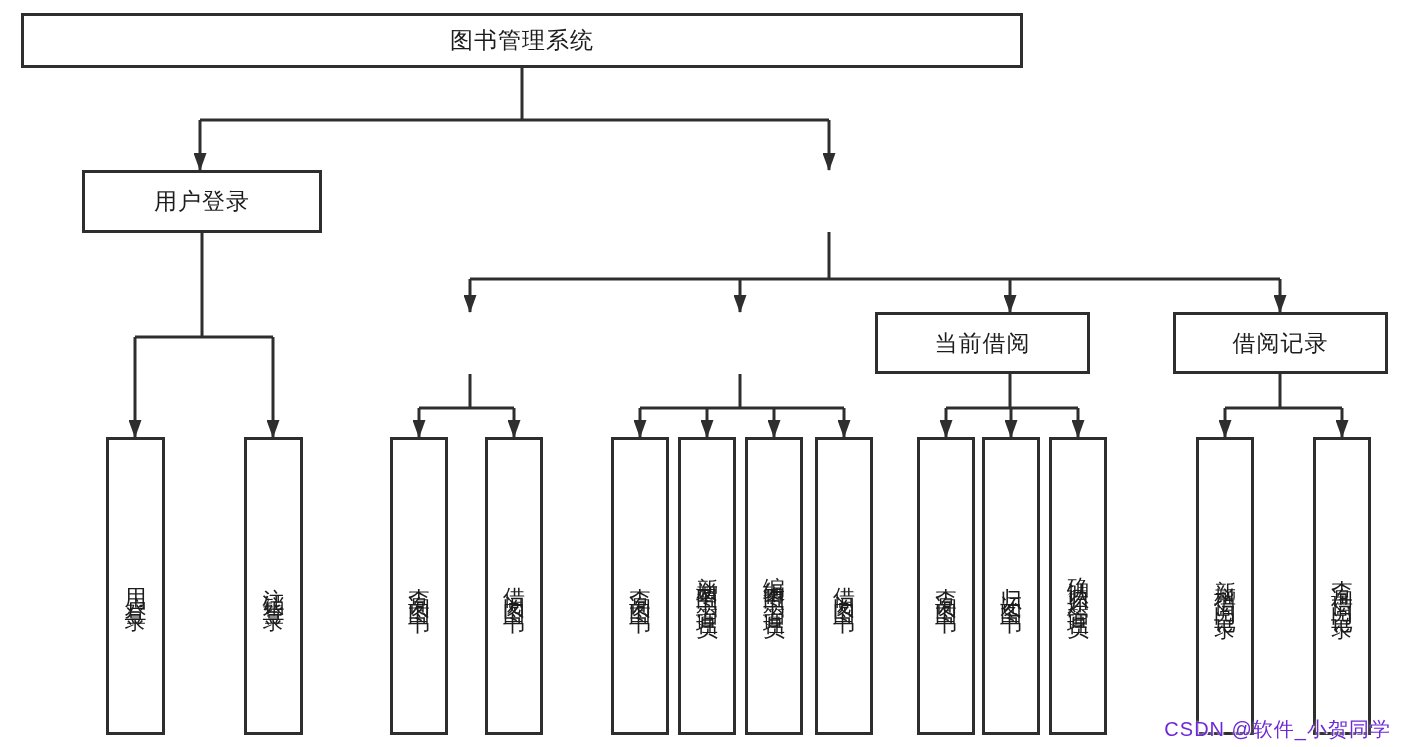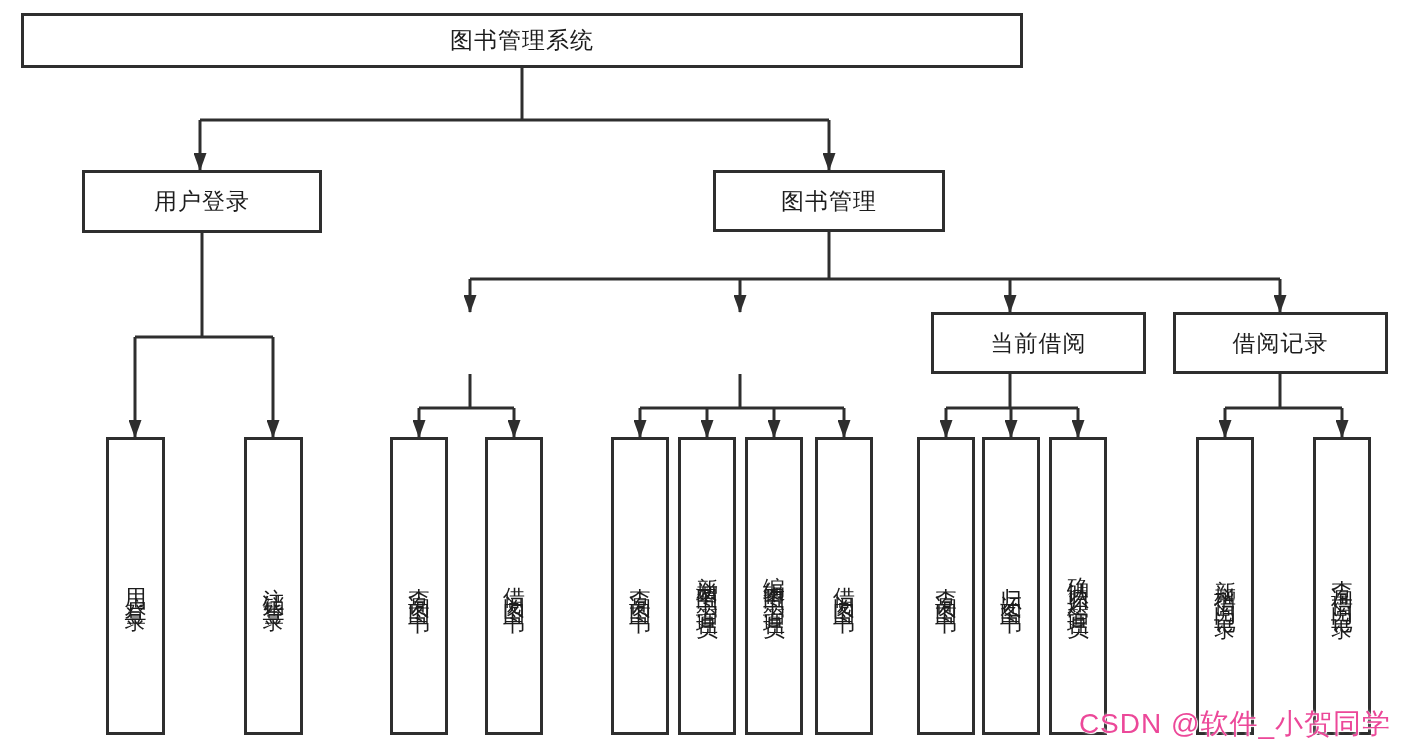--- a/index.html
+++ b/index.html
@@ -30,22 +30,22 @@
     letter-spacing:8px;
     line-height:1;
     white-space:nowrap;
   }
   .box.v .vtext.long{letter-spacing:6px;}
   .watermark{
     position:absolute;
     right:14px;
     bottom:4px;
     z-index:3;
-    font-size:28px;
-    color:#ec4899;
+    font-size:20px;
+    color:#6d28d9;
     letter-spacing:1px;
     text-shadow:0 0 3px #ffffff, 1px 1px 0 rgba(255,255,255,0.9);
   }
 </style>
 </head>
 <body>
 
 <div class="canvas">
 
   <svg class="connectors" width="1405" height="747" viewBox="0 0 1405 747">
@@ -98,25 +98,22 @@
     </g>
   </svg>
 
   <div class="box h" style="left:21px;top:13px;width:1002px;height:55px">
     <span>图书管理系统</span>
   </div>
 
   <div class="box h" style="left:82px;top:170px;width:240px;height:63px">
     <span>用户登录</span>
   </div>
-  <div class="box h" style="left:713px;top:170px;width:232px;height:62px">
-    <span>图书管理</span>
-  </div>
 
-  <div class="box h" style="left:931px;top:312px;width:215px;height:62px">
+  <div class="box h" style="left:875px;top:312px;width:215px;height:62px">
     <span>当前借阅</span>
   </div>
   <div class="box h" style="left:1173px;top:312px;width:215px;height:62px">
     <span>借阅记录</span>
   </div>
 
   <div class="box v" style="left:106px;top:437px;width:59px;height:298px">
     <span class="vtext">用户登录</span>
   </div>
   <div class="box v" style="left:244px;top:437px;width:59px;height:298px">

